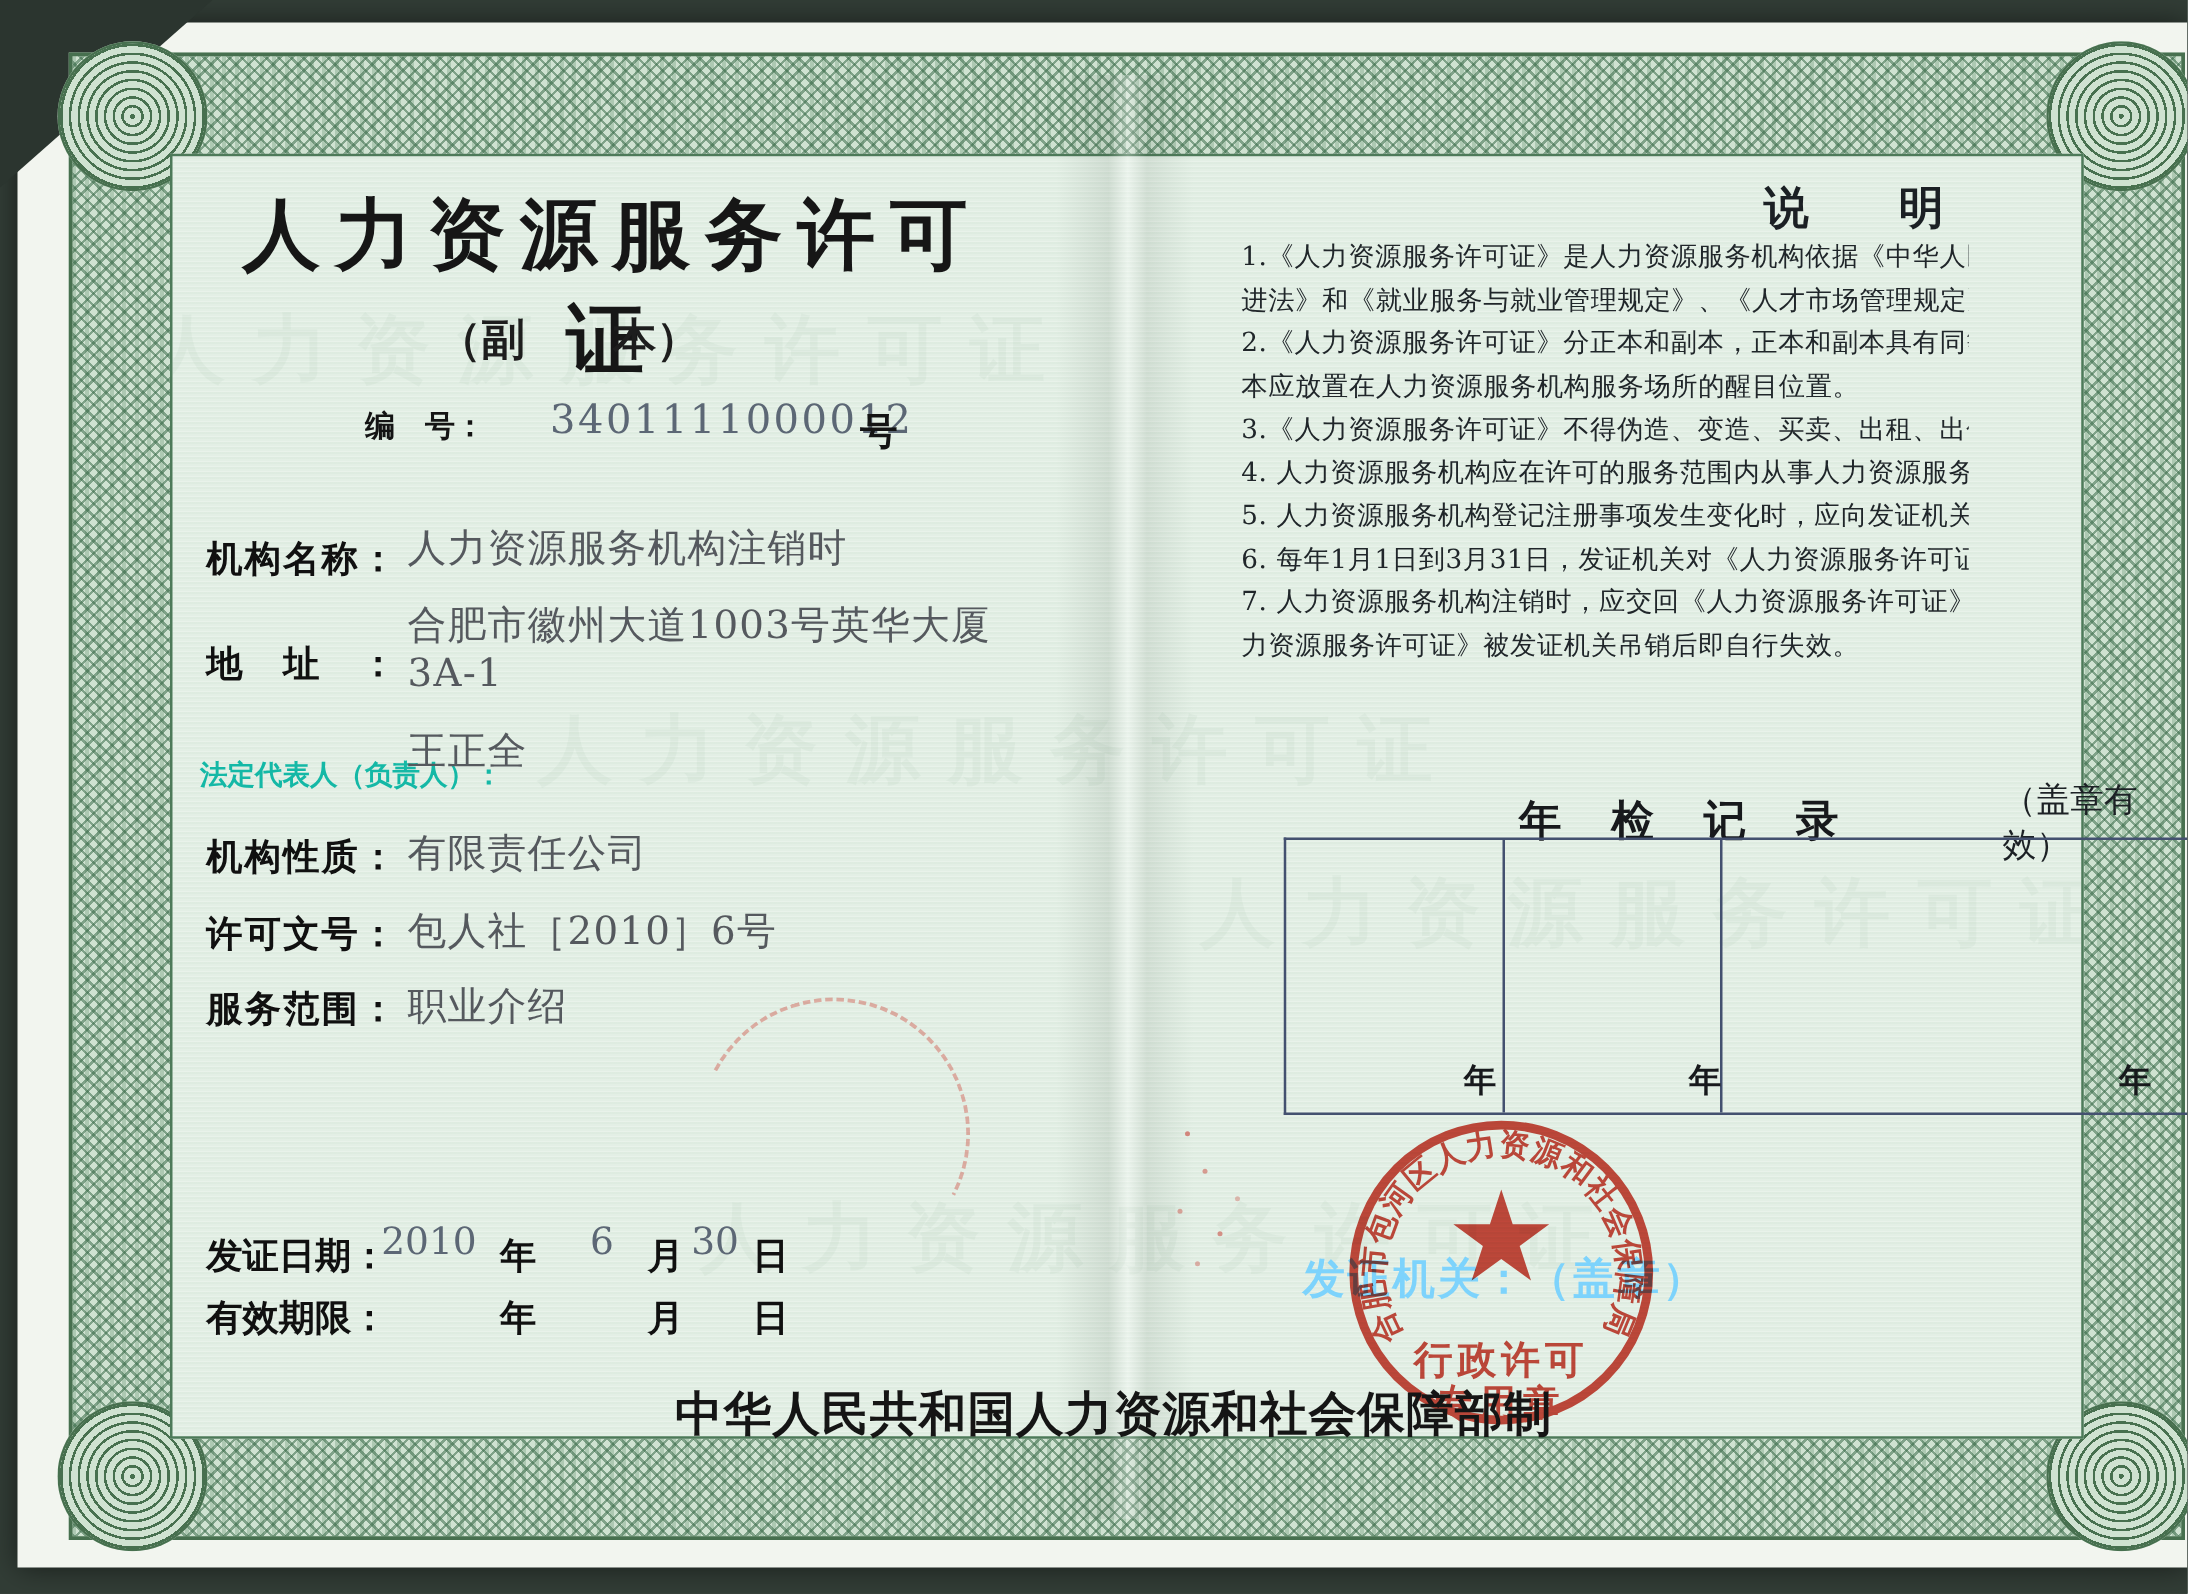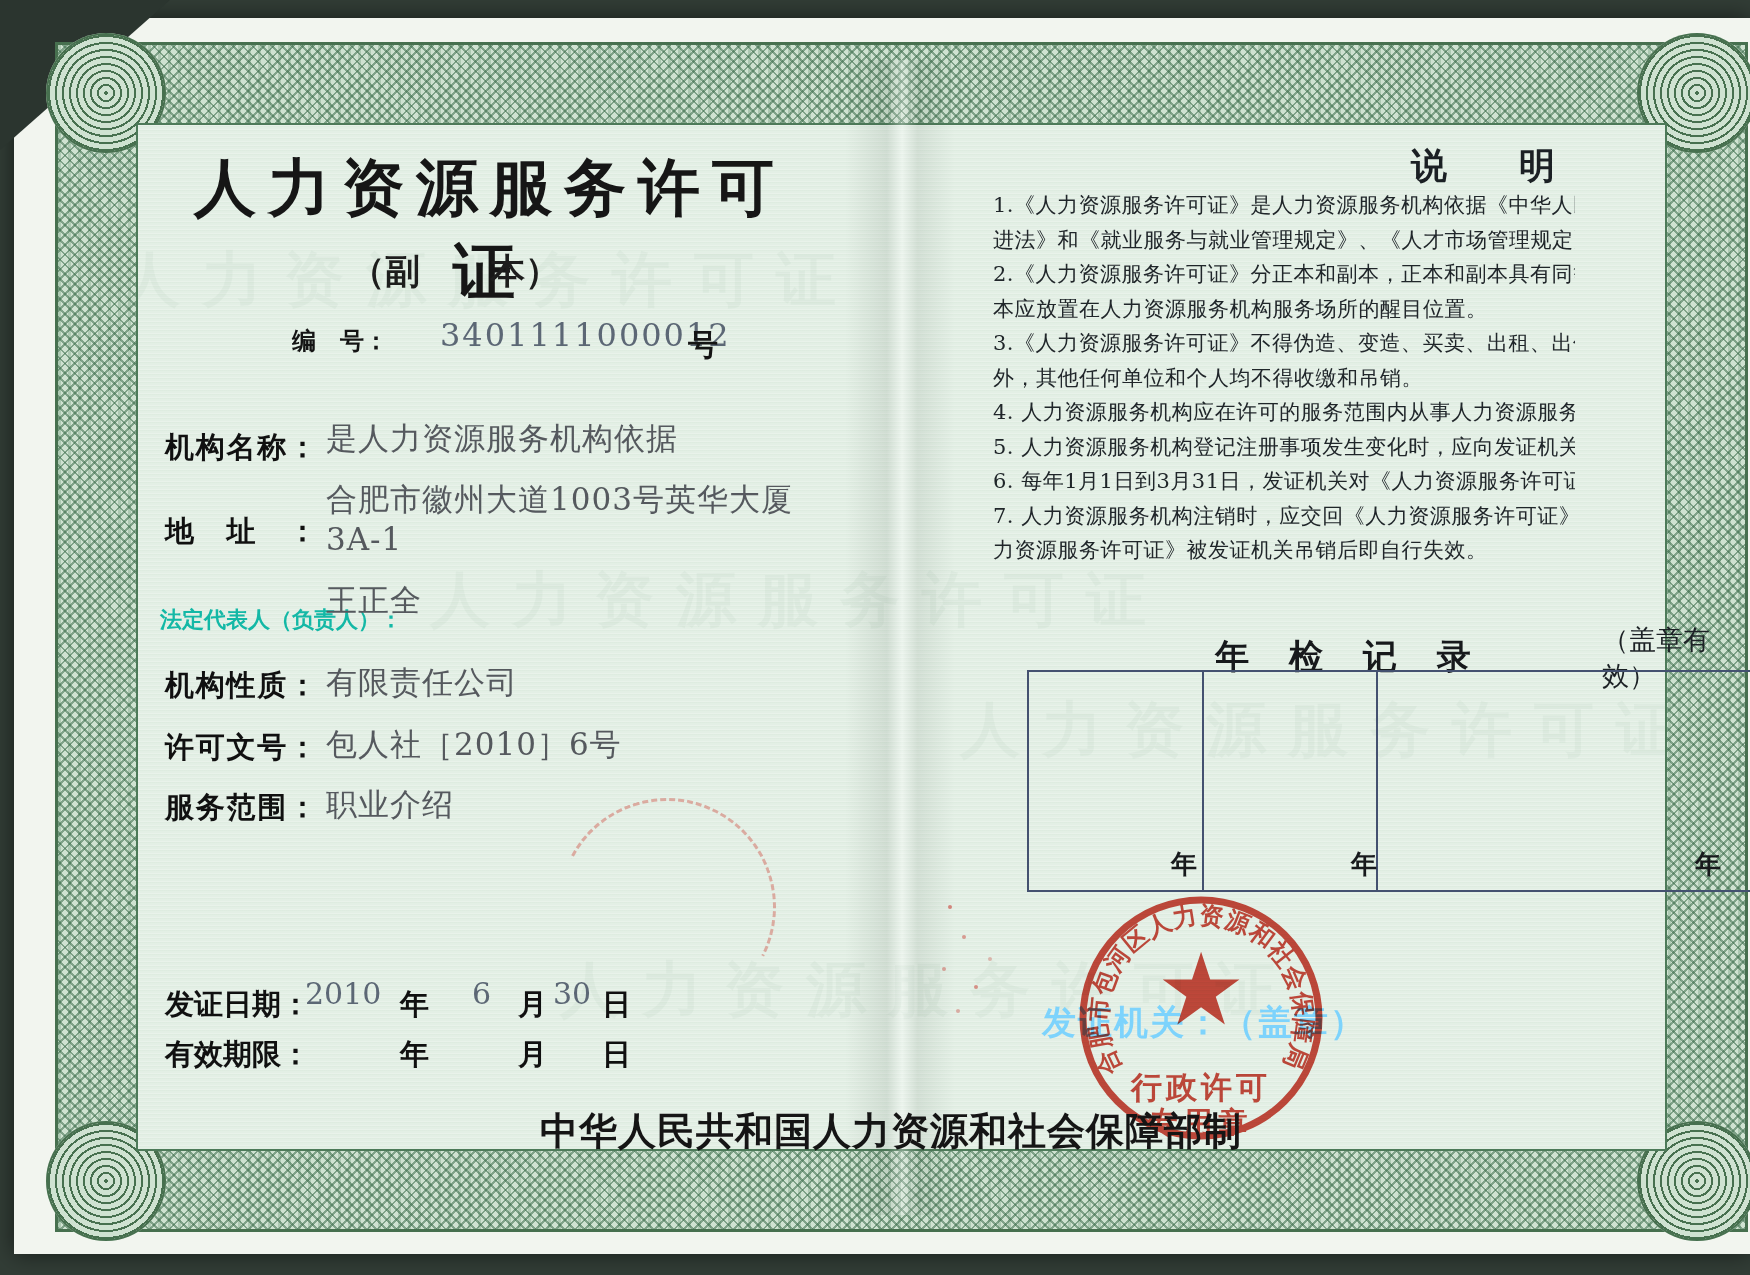--- a/index.html
+++ b/index.html
@@ -101,21 +101,21 @@
   <div class="fold"></div>
 
   <div class="lp-title">人力资源服务许可证</div>
   <div class="lp-subtitle">（副　　本）</div>
 
   <div class="serial-label">编　号：</div>
   <div class="serial-number">3401111000012</div>
   <div class="serial-suffix">号</div>
 
   <div class="flabel" style="top:428px;">机构名称：</div>
-  <div class="fvalue" style="top:418px;">是人力资源服务机构依据</div>
+  <div class="fvalue" style="top:418px;">人力资源服务机构注销时</div>
 
   <div class="flabel" style="top:512px;">地址：</div>
   <div class="fvalue" style="top:479px;">合肥市徽州大道1003号英华大厦</div>
   <div class="fvalue" style="top:521px;">3A-1</div>
 
   <div class="flabel-long" style="top:605px;">法定代表人（负责人）：</div>
   <div class="fvalue" style="top:580px;">王正全</div>
 
   <div class="flabel" style="top:666px;">机构性质：</div>
   <div class="fvalue" style="top:662px;">有限责任公司</div>
@@ -143,21 +143,20 @@
   <div class="specks"></div>
 
   <div class="rp-notes-title">说　　明</div>
 
   <div class="rp-notes">
     <div class="nline">1.《人力资源服务许可证》是人力资源服务机构依据《中华人民共和国就</div>
     <div class="nline">进法》和《就业服务与就业管理规定》、《人才市场管理规定》等开展人力资</div>
     <div class="nline">2.《人力资源服务许可证》分正本和副本，正本和副本具有同等法律效力，副</div>
     <div class="nline">本应放置在人力资源服务机构服务场所的醒目位置。</div>
     <div class="nline">3.《人力资源服务许可证》不得伪造、变造、买卖、出租、出借。除发证机关</div>
-    <div class="nline">外，其他任何单位和个人均不得收缴和吊销。</div>
     <div class="nline">4. 人力资源服务机构应在许可的服务范围内从事人力资源服务活动。</div>
     <div class="nline">5. 人力资源服务机构登记注册事项发生变化时，应向发证机关申请变更登记。</div>
     <div class="nline">6. 每年1月1日到3月31日，发证机关对《人力资源服务许可证》进行年度检验。</div>
     <div class="nline">7. 人力资源服务机构注销时，应交回《人力资源服务许可证》正、副本。《人</div>
     <div class="nline">力资源服务许可证》被发证机关吊销后即自行失效。</div>
   </div>
 
   <div class="rp-annual-title">年 检 记 录</div>
   <div class="rp-seal-note">（盖章有效）</div>
 

